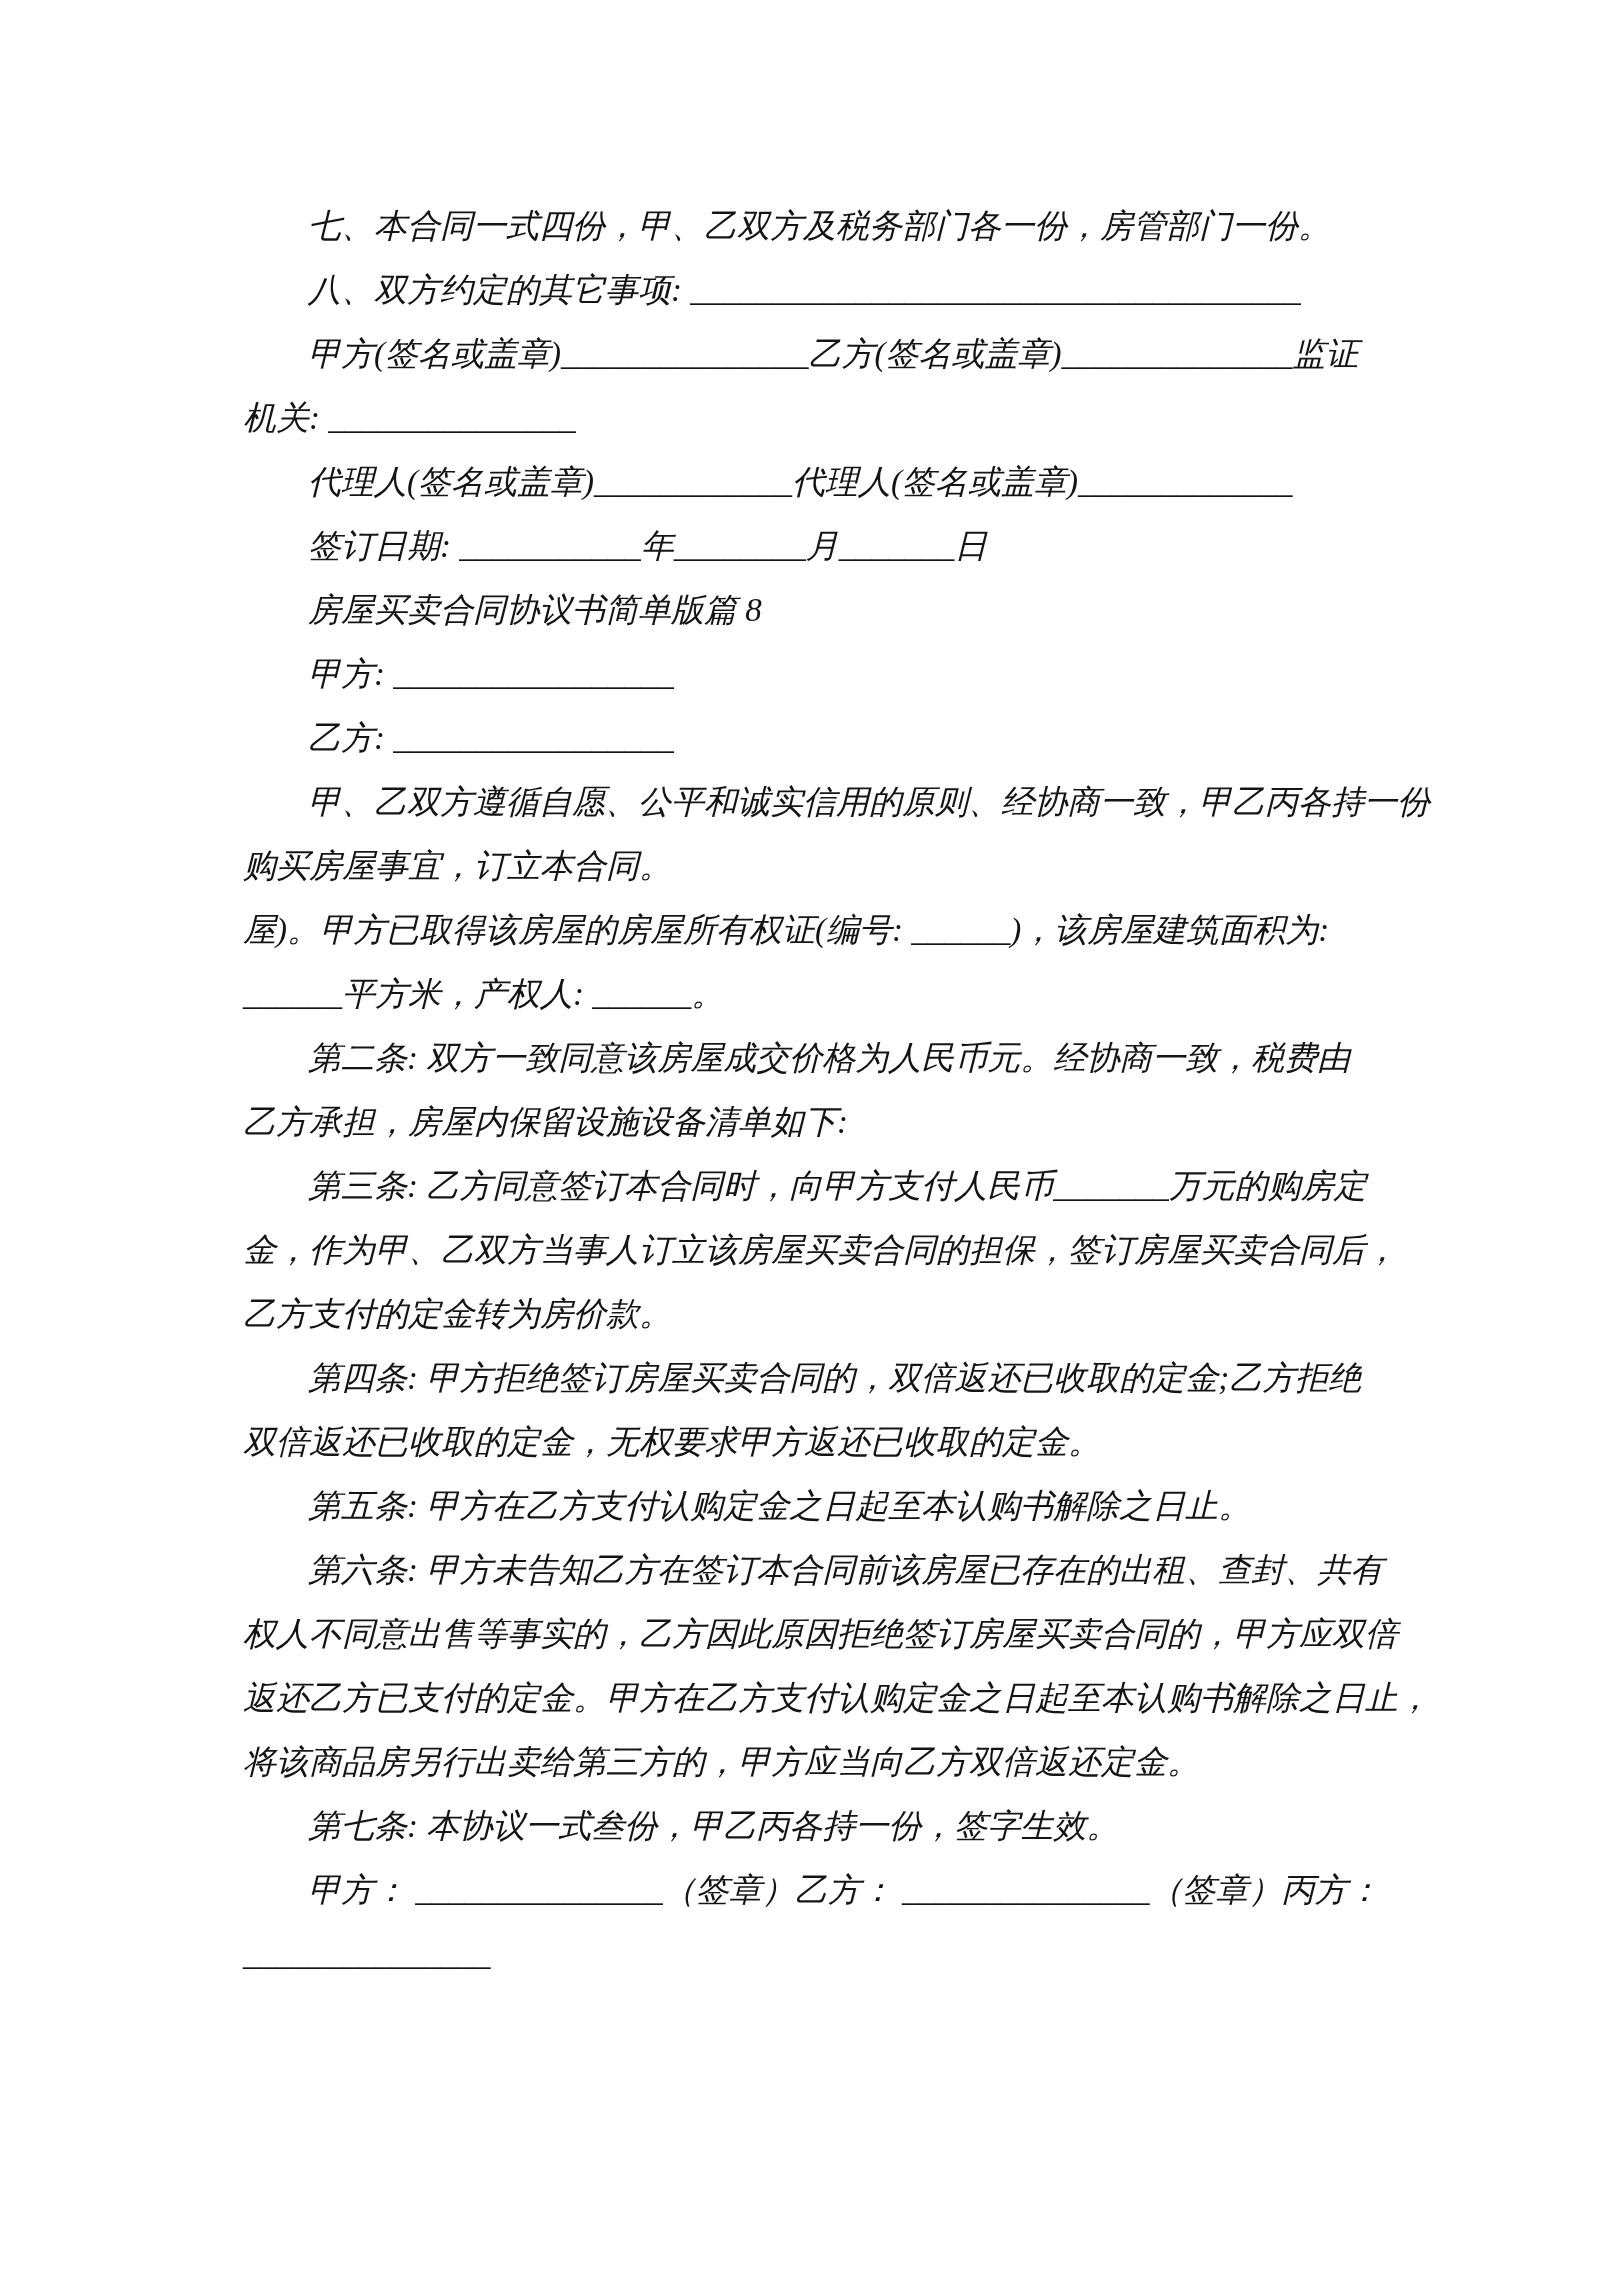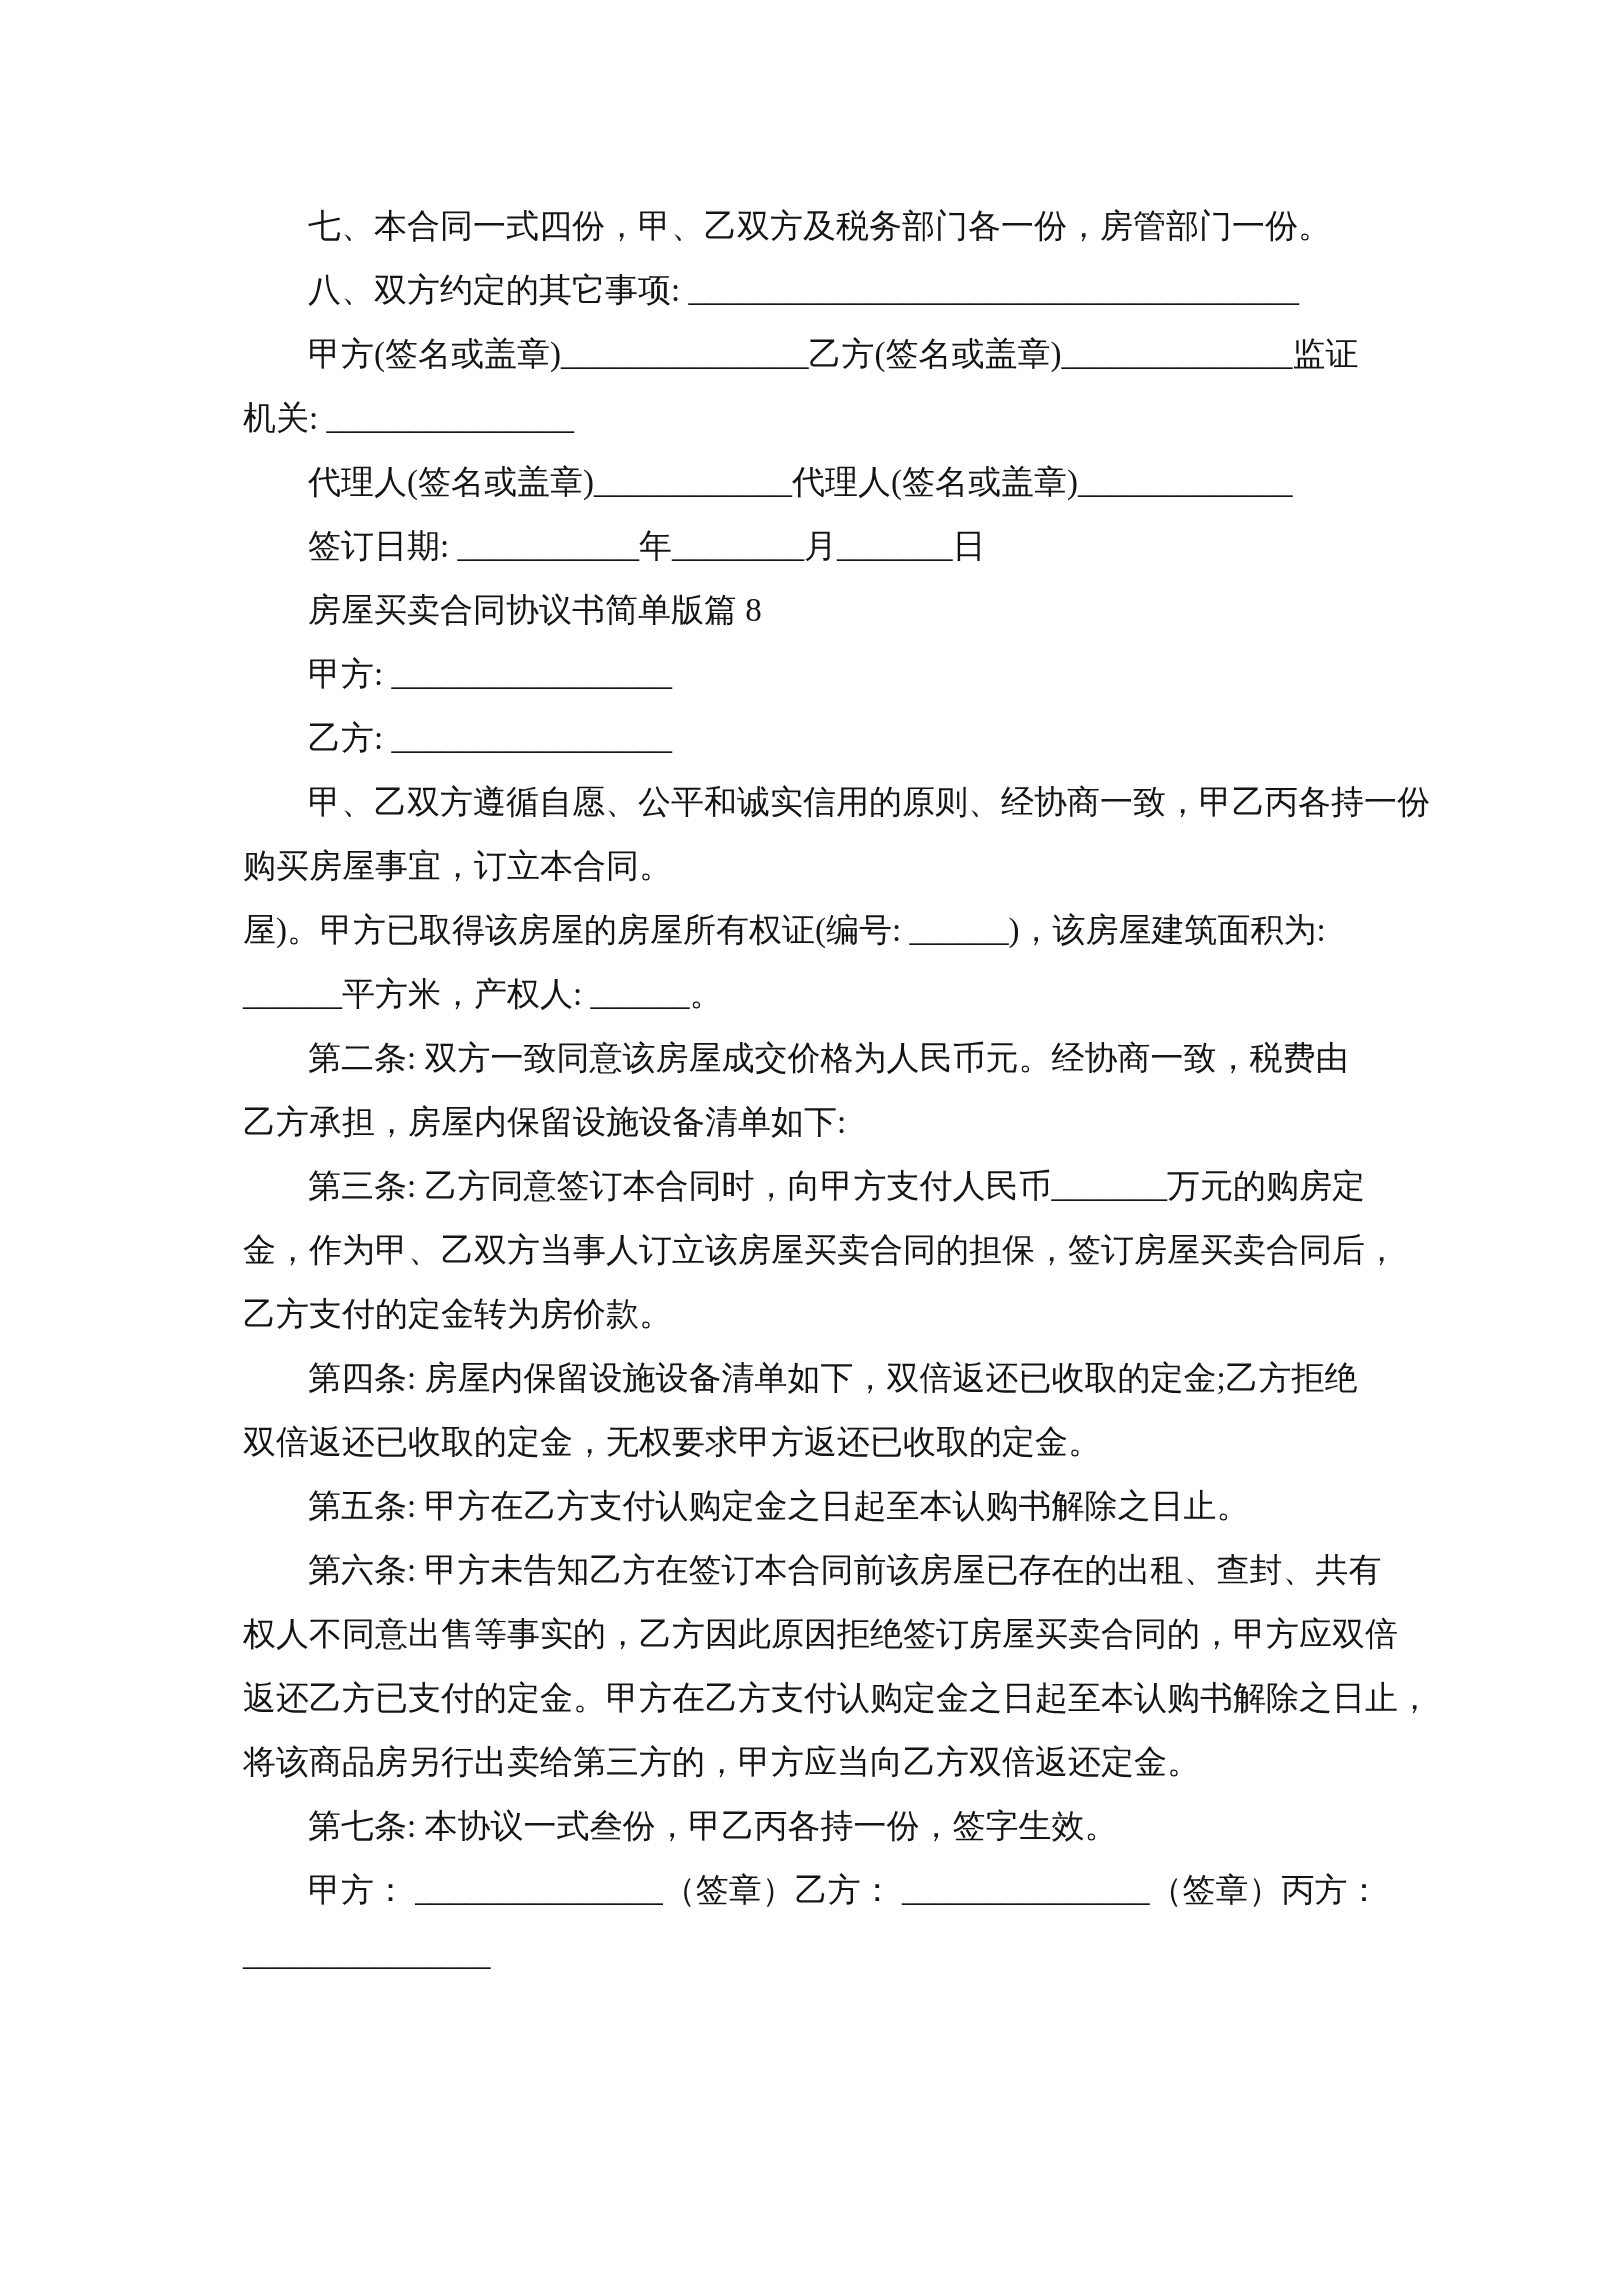--- a/index.html
+++ b/index.html
@@ -19,20 +19,21 @@
     top: 194px;
     width: 1188px;
     font-size: 33px;
     line-height: 64px;
     color: #141414;
     font-weight: 400;
   }
   .line {
     white-space: pre;
     height: 64px;
+    font-style: italic;
   }
   .line.indent {
     text-indent: 65px;
   }
 </style>
 </head>
 <body>
 
 <div class="doc">
   <div class="line indent">七、本合同一式四份，甲、乙双方及税务部门各一份，房管部门一份。</div>
@@ -46,21 +47,21 @@
   <div class="line indent">乙方: _________________</div>
   <div class="line indent">甲、乙双方遵循自愿、公平和诚实信用的原则、经协商一致，甲乙丙各持一份</div>
   <div class="line">购买房屋事宜，订立本合同。</div>
   <div class="line">屋)。甲方已取得该房屋的房屋所有权证(编号: ______)，该房屋建筑面积为:</div>
   <div class="line">______平方米，产权人: ______。</div>
   <div class="line indent">第二条: 双方一致同意该房屋成交价格为人民币元。经协商一致，税费由</div>
   <div class="line">乙方承担，房屋内保留设施设备清单如下:</div>
   <div class="line indent">第三条: 乙方同意签订本合同时，向甲方支付人民币_______万元的购房定</div>
   <div class="line">金，作为甲、乙双方当事人订立该房屋买卖合同的担保，签订房屋买卖合同后，</div>
   <div class="line">乙方支付的定金转为房价款。</div>
-  <div class="line indent">第四条: 房屋内保留设施设备清单如下，双倍返还已收取的定金;乙方拒绝</div>
+  <div class="line indent">第四条: 甲方拒绝签订房屋买卖合同的，双倍返还已收取的定金;乙方拒绝</div>
   <div class="line">双倍返还已收取的定金，无权要求甲方返还已收取的定金。</div>
   <div class="line indent">第五条: 甲方在乙方支付认购定金之日起至本认购书解除之日止。</div>
   <div class="line indent">第六条: 甲方未告知乙方在签订本合同前该房屋已存在的出租、查封、共有</div>
   <div class="line">权人不同意出售等事实的，乙方因此原因拒绝签订房屋买卖合同的，甲方应双倍</div>
   <div class="line">返还乙方已支付的定金。甲方在乙方支付认购定金之日起至本认购书解除之日止，</div>
   <div class="line">将该商品房另行出卖给第三方的，甲方应当向乙方双倍返还定金。</div>
   <div class="line indent">第七条: 本协议一式叁份，甲乙丙各持一份，签字生效。</div>
   <div class="line indent">甲方： _______________（签章）乙方： _______________（签章）丙方：</div>
   <div class="line">_______________</div>
 </div>

